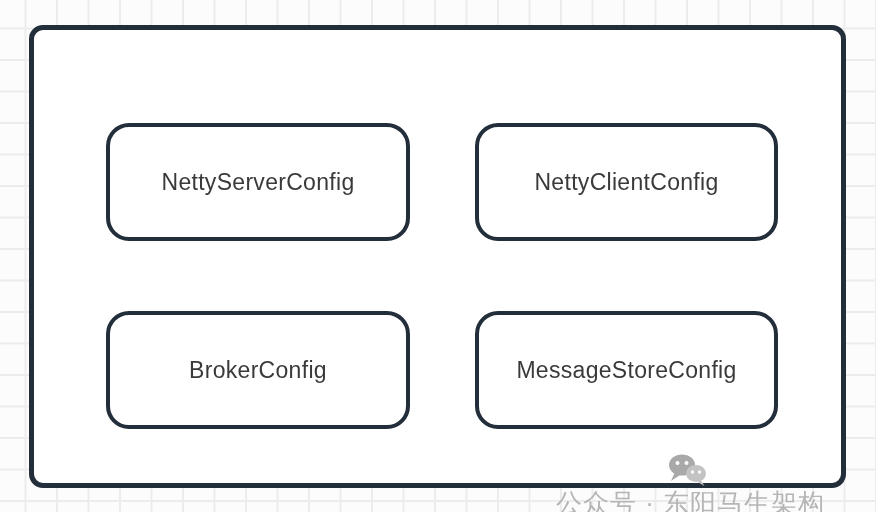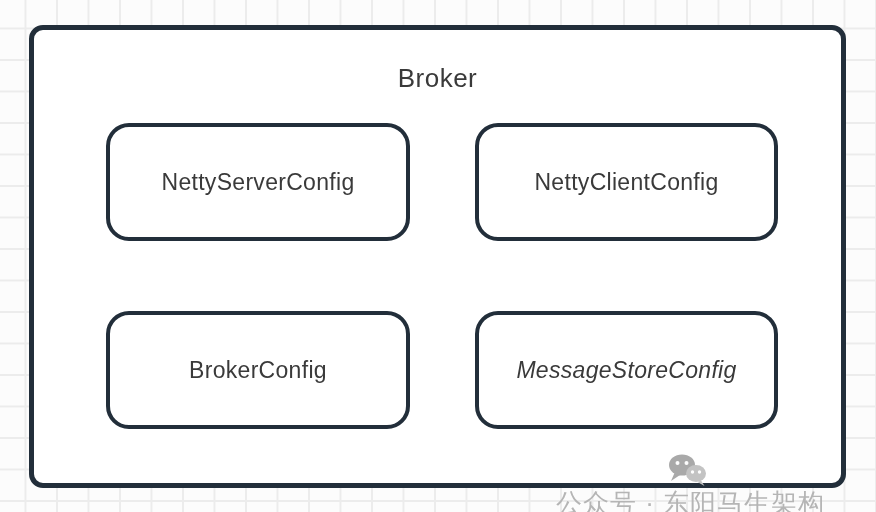--- a/index.html
+++ b/index.html
@@ -50,21 +50,21 @@
     display: flex;
     align-items: center;
     justify-content: center;
     font-size: 23px;
     color: #3a3a3a;
     letter-spacing: 0.3px;
   }
   .node-1 { left: 106px; top: 123px; width: 304px; height: 118px; }
   .node-2 { left: 475px; top: 123px; width: 303px; height: 118px; }
   .node-3 { left: 106px; top: 311px; width: 304px; height: 118px; }
-  .node-4 { left: 475px; top: 311px; width: 303px; height: 118px; font-style: italic; }
+  .node-4 { left: 475px; top: 311px; width: 303px; height: 118px; }
   .watermark {
     position: absolute;
     left: 556px;
     top: 452px;
     height: 42px;
     display: flex;
     align-items: center;
     z-index: 5;
     white-space: nowrap;
     flex-direction: column;
@@ -81,21 +81,20 @@
     letter-spacing: 1px;
   }
 </style>
 </head>
 <body>
 
 <div class="canvas">
 
   <div class="broker-box"></div>
 
-  <div class="broker-title">Broker</div>
 
   <div class="node node-1">
     <span>NettyServerConfig</span>
   </div>
 
   <div class="node node-2">
     <span>NettyClientConfig</span>
   </div>
 
   <div class="node node-3">

